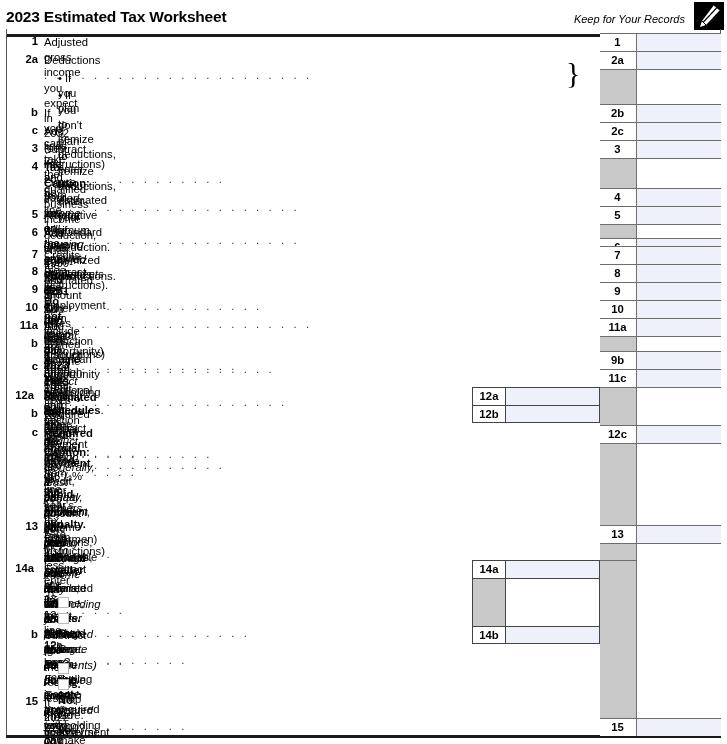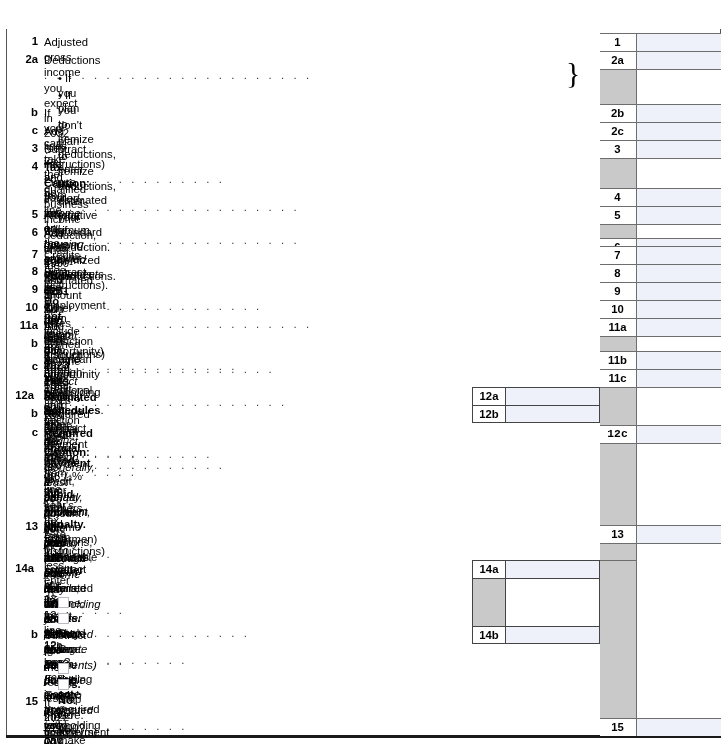--- a/index.html
+++ b/index.html
@@ -131,20 +131,34 @@
 
   .bullet{margin-right:3px;}
   .sup{font-size:7.6px; vertical-align:5px;}
   .sub{font-size:7.6px; vertical-align:-1px;}
 </style>
 </head>
 <body>
 
 <div id="page">
 
+  <div class="hdr">
+    <div class="hdr-title">2023 Estimated Tax Worksheet</div>
+    <div class="hdr-keep">Keep for Your Records</div>
+    <div class="hdr-icon">
+      <svg width="30" height="28" viewBox="0 0 30 28">
+        <rect x="0" y="0" width="30" height="28" fill="#000"></rect>
+        <path d="M20 3 L26 8 L12 23 L6 25 L8 19 Z" fill="#fff"></path>
+        <path d="M20 3 L26 8" stroke="#000" stroke-width="1.1" fill="none"></path>
+        <path d="M23 5.5 L9 20.5" stroke="#000" stroke-width="1.1" fill="none"></path>
+        <path d="M8 19 L12 23" stroke="#000" stroke-width="1" fill="none"></path>
+      </svg>
+    </div>
+    <div class="hdr-rule"></div>
+  </div>
 
   <div class="frame"></div>
   <div class="botrule"></div>
 
   <div class="row" style="top:33px;height:18px;">
     <span class="lineno" style="left:8px;top:2px;">1</span>
     <span class="ltext" style="top:2px;">
       <span>Adjusted gross income you expect in 2032 (see instructions)</span>
       <span class="dots">.  .  .  .  .  .  .  .  .  .  .  .  .  .  .</span>
     </span>
@@ -322,21 +336,21 @@
     <span class="lineno" style="left:8px;top:3px;">b</span>
     <span class="ltext" style="top:3px;">Earned income credit, additional child tax credit, fuel tax credit, net premium tax credit, refundable</span>
     <span class="ltext" style="top:18px;">
       <span>American opportunity credit, and section 1341 credit</span>
       <span class="dots">.  .  .  .  .  .  .  .  .  .  .  .  .  .  .</span>
     </span>
   </div>
   <div class="numcell shade" style="top:336px;height:15px;"></div>
   <div class="amtcell blank" style="top:336px;height:15px;border-top:1px solid #6d6d6d;"></div>
   <div class="numcell" style="top:351px;height:18px;line-height:17px;">
-    <span class="numtxt">11b</span>
+    <span class="numtxt">9b</span>
   </div>
   <div class="amtcell" style="top:351px;height:18px;"></div>
 
   <div class="row" style="top:356px;height:18px;">
     <span class="lineno" style="left:8px;top:4px;">c</span>
     <span class="ltext" style="top:4px;">
       <b>Total 2023 estimated tax.</b><span> Subtract line 11b from line 11a. If zero or less, enter -0-</span>
       <span class="dots">.  .  .  .  .  .  .</span>
     </span>
   </div>
@@ -372,21 +386,21 @@
   </div>
   <div class="insetamt" style="top:405px;height:18px;border-bottom:1px solid #444;"></div>
 
   <div class="row" style="top:423px;height:18px;">
     <span class="lineno" style="left:8px;top:3px;">c</span>
     <span class="ltext" style="top:3px;">
       <b>Required annual payment to avoid a penalty.</b><span> Stop the </span><b>smaller</b><span> of line 12a or 12b</span>
       <span class="dots">.  .  .  .  .  .  .</span>
     </span>
   </div>
-  <div class="numcell" style="top:425px;height:24px;line-height:17px;font-family:Liberation Mono, monospace;">
+  <div class="numcell" style="top:425px;height:24px;line-height:17px;">
     <span class="numtxt">12c</span>
   </div>
   <div class="amtcell" style="top:425px;height:18px;"></div>
 
   <div class="row" style="top:443px;height:82px;">
     <span class="ltext cautionblk" style="top:2px;">
       <b>Caution:</b><i> Generally, if you do not prepay (through income tax withholding and estimated tax payments)</i>
     </span>
     <span class="ltext cautionblk" style="top:17px;"><i>at least the amount on line 12c, you may owe a penalty for not paying enough estimated tax. To avoid</i></span>
     <span class="ltext cautionblk" style="top:32px;"><i>a penalty, make sure your estimate on line 11c is as accurate as possible. Even if you pay the required</i></span>

